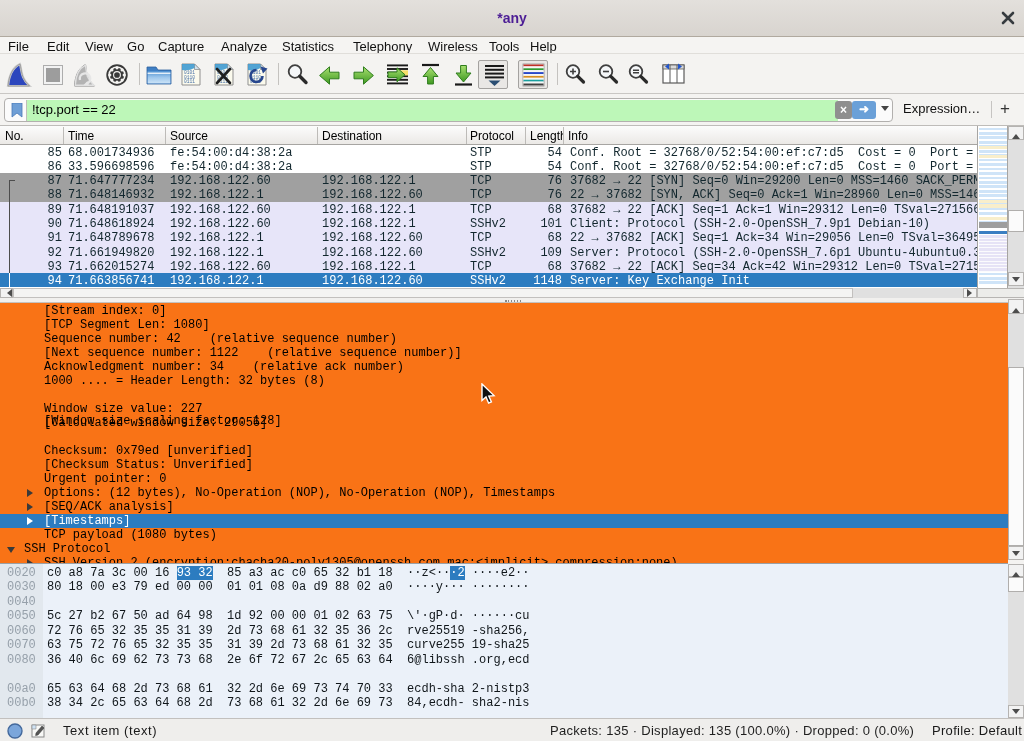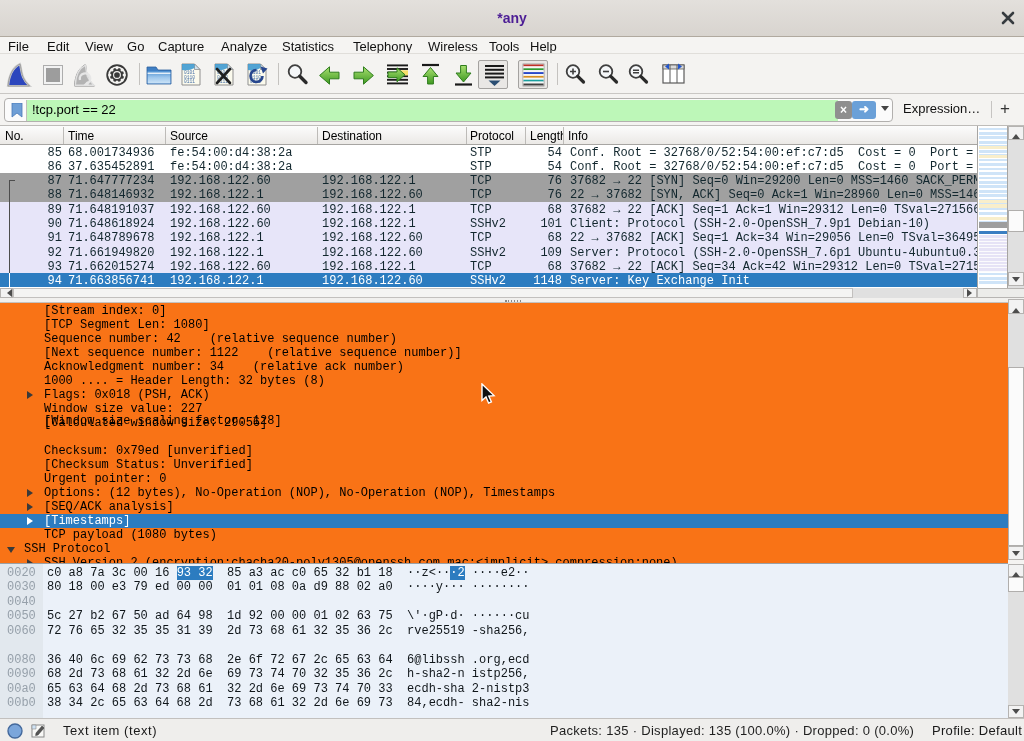--- a/index.html
+++ b/index.html
@@ -296,21 +296,21 @@
     <span class="hlab" style="left:568px">Info</span>
     <div class="hsep" style="left:63px"></div>
     <div class="hsep" style="left:165px"></div>
     <div class="hsep" style="left:317px"></div>
     <div class="hsep" style="left:466px"></div>
     <div class="hsep" style="left:525px"></div>
     <div class="hsep" style="left:563px"></div>
   </div>
   <div class="abs" id="prows">
 <div class="prow r-white" style="top:0.0px"><span class="c-no">85</span><span class="c-time">68.001734936</span><span class="c-src">fe:54:00:d4:38:2a</span><span class="c-dst"></span><span class="c-pro">STP</span><span class="c-len">54</span><span class="c-inf">Conf. Root = 32768/0/52:54:00:ef:c7:d5  Cost = 0  Port = 0x8001</span></div>
-<div class="prow r-white" style="top:14.3px"><span class="c-no">86</span><span class="c-time">37.635452891</span><span class="c-src">fe:54:00:d4:38:2a</span><span class="c-dst"></span><span class="c-pro">STP</span><span class="c-len">54</span><span class="c-inf">Conf. Root = 32768/0/52:54:00:ef:c7:d5  Cost = 0  Port = 0x8001</span></div>
+<div class="prow r-white" style="top:14.3px"><span class="c-no">86</span><span class="c-time">33.596698596</span><span class="c-src">fe:54:00:d4:38:2a</span><span class="c-dst"></span><span class="c-pro">STP</span><span class="c-len">54</span><span class="c-inf">Conf. Root = 32768/0/52:54:00:ef:c7:d5  Cost = 0  Port = 0x8001</span></div>
 <div class="prow r-gray" style="top:28.6px"><span class="c-no">87</span><span class="c-time">71.647777234</span><span class="c-src">192.168.122.60</span><span class="c-dst">192.168.122.1</span><span class="c-pro">TCP</span><span class="c-len">76</span><span class="c-inf">37682 → 22 [SYN] Seq=0 Win=29200 Len=0 MSS=1460 SACK_PERM</span></div>
 <div class="prow r-gray" style="top:42.9px"><span class="c-no">88</span><span class="c-time">71.648146932</span><span class="c-src">192.168.122.1</span><span class="c-dst">192.168.122.60</span><span class="c-pro">TCP</span><span class="c-len">76</span><span class="c-inf">22 → 37682 [SYN, ACK] Seq=0 Ack=1 Win=28960 Len=0 MSS=1460</span></div>
 <div class="prow r-lav" style="top:57.2px"><span class="c-no">89</span><span class="c-time">71.648191037</span><span class="c-src">192.168.122.60</span><span class="c-dst">192.168.122.1</span><span class="c-pro">TCP</span><span class="c-len">68</span><span class="c-inf">37682 → 22 [ACK] Seq=1 Ack=1 Win=29312 Len=0 TSval=2715669</span></div>
 <div class="prow r-lav" style="top:71.5px"><span class="c-no">90</span><span class="c-time">71.648618924</span><span class="c-src">192.168.122.60</span><span class="c-dst">192.168.122.1</span><span class="c-pro">SSHv2</span><span class="c-len">101</span><span class="c-inf">Client: Protocol (SSH-2.0-OpenSSH_7.9p1 Debian-10)</span></div>
 <div class="prow r-lav" style="top:85.8px"><span class="c-no">91</span><span class="c-time">71.648789678</span><span class="c-src">192.168.122.1</span><span class="c-dst">192.168.122.60</span><span class="c-pro">TCP</span><span class="c-len">68</span><span class="c-inf">22 → 37682 [ACK] Seq=1 Ack=34 Win=29056 Len=0 TSval=36495</span></div>
 <div class="prow r-lav" style="top:100.1px"><span class="c-no">92</span><span class="c-time">71.661949820</span><span class="c-src">192.168.122.1</span><span class="c-dst">192.168.122.60</span><span class="c-pro">SSHv2</span><span class="c-len">109</span><span class="c-inf">Server: Protocol (SSH-2.0-OpenSSH_7.6p1 Ubuntu-4ubuntu0.3</span></div>
 <div class="prow r-lav" style="top:114.4px"><span class="c-no">93</span><span class="c-time">71.662015274</span><span class="c-src">192.168.122.60</span><span class="c-dst">192.168.122.1</span><span class="c-pro">TCP</span><span class="c-len">68</span><span class="c-inf">37682 → 22 [ACK] Seq=34 Ack=42 Win=29312 Len=0 TSval=2715</span></div>
 <div class="prow r-sel" style="top:128.7px"><span class="c-no">94</span><span class="c-time">71.663856741</span><span class="c-src">192.168.122.1</span><span class="c-dst">192.168.122.60</span><span class="c-pro">SSHv2</span><span class="c-len">1148</span><span class="c-inf">Server: Key Exchange Init</span></div>
 <div style="position:absolute;left:9px;top:35.8px;width:1px;height:93.2px;background:#4d4d4d"></div>
 <div style="position:absolute;left:9px;top:35.8px;width:6px;height:1px;background:#4d4d4d"></div>
@@ -383,21 +383,20 @@
     <div style="position:absolute;left:505px;top:2px;width:18px;height:2px;background:repeating-linear-gradient(90deg,#8a8a8a 0 1.5px,transparent 1.5px 3px)"></div>
   </div>
 
 <div class="abs" id="detail">
 <div class="drow " style="top:0.5px"><span class="dtxt1">[Stream index: 0]</span></div>
 <div class="drow " style="top:14.5px"><span class="dtxt1">[TCP Segment Len: 1080]</span></div>
 <div class="drow " style="top:28.5px"><span class="dtxt1">Sequence number: 42    (relative sequence number)</span></div>
 <div class="drow " style="top:42.5px"><span class="dtxt1">[Next sequence number: 1122    (relative sequence number)]</span></div>
 <div class="drow " style="top:56.5px"><span class="dtxt1">Acknowledgment number: 34    (relative ack number)</span></div>
 <div class="drow " style="top:70.5px"><span class="dtxt1">1000 .... = Header Length: 32 bytes (8)</span></div>
-<div class="drow " style="top:84.5px"><span class="exp exp-r" style="left:27px;border-left-color:#3a3a3a"></span><span class="dtxt1">Flags: 0x018 (PSH, ACK)</span></div>
 <div class="drow " style="top:98.5px"><span class="dtxt1">Window size value: 227</span></div>
 <div class="drow " style="top:112.5px"><span class="dtxt1">[Calculated window size: 29056]</span></div>
 <div class="drow " style="top:111px"><span class="dtxt1">[Window size scaling factor: 128]</span></div>
 <div class="drow " style="top:140.5px"><span class="dtxt1">Checksum: 0x79ed [unverified]</span></div>
 <div class="drow " style="top:154.5px"><span class="dtxt1">[Checksum Status: Unverified]</span></div>
 <div class="drow " style="top:168.5px"><span class="dtxt1">Urgent pointer: 0</span></div>
 <div class="drow " style="top:182.5px"><span class="exp exp-r" style="left:27px;border-left-color:#3a3a3a"></span><span class="dtxt1">Options: (12 bytes), No-Operation (NOP), No-Operation (NOP), Timestamps</span></div>
 <div class="drow " style="top:196.5px"><span class="exp exp-r" style="left:27px;border-left-color:#3a3a3a"></span><span class="dtxt1">[SEQ/ACK analysis]</span></div>
 <div class="drow dsel" style="top:210.5px"><span class="exp exp-r" style="left:27px;border-left-color:#fff"></span><span class="dtxt1">[Timestamps]</span></div>
 <div class="drow " style="top:224.5px"><span class="dtxt1">TCP payload (1080 bytes)</span></div>
@@ -412,22 +411,22 @@
 <div class="sbBtn" style="left:1008px;top:546px;width:16px;height:14px"></div>
 <div class="arrD" style="left:1012px;top:551px"></div>
 
 <div class="abs" id="hex">
     <div class="abs" id="hexgut"></div>
 <div class="xrow" style="top:2.00px"><span class="xoff">0020</span><span class="xb">c0 a8 7a 3c 00 16 <span class="xsel">93 32</span>  85 a3 ac c0 65 32 b1 18  ··z&lt;··<span class="xsel">·2</span> ····e2··</span></div>
 <div class="xrow" style="top:16.45px"><span class="xoff">0030</span><span class="xb">80 18 00 e3 79 ed 00 00  01 01 08 0a d9 88 02 a0  ····y··· ········</span></div>
 <div class="xrow" style="top:30.90px"><span class="xoff">0040</span></div>
 <div class="xrow" style="top:45.35px"><span class="xoff">0050</span><span class="xb">5c 27 b2 67 50 ad 64 98  1d 92 00 00 01 02 63 75  \'·gP·d· ······cu</span></div>
 <div class="xrow" style="top:59.80px"><span class="xoff">0060</span><span class="xb">72 76 65 32 35 35 31 39  2d 73 68 61 32 35 36 2c  rve25519 -sha256,</span></div>
+<div class="xrow" style="top:74.25px"><span class="xoff">0070</span><span class="xb">63 75 72 76 65 32 35 35  31 39 2d 73 68 61 32 35  curve255 19-sha25</span></div>
 <div class="xrow" style="top:88.70px"><span class="xoff">0080</span><span class="xb">36 40 6c 69 62 73 73 68  2e 6f 72 67 2c 65 63 64  6@libssh .org,ecd</span></div>
-<div class="xrow" style="top:103.15px"><span class="xoff">0090</span><span class="xb">68 2d 73 68 61 32 2d 6e  69 73 74 70 32 35 36 2c  h-sha2-n istp256,</span></div>
 <div class="xrow" style="top:117.60px"><span class="xoff">00a0</span><span class="xb">65 63 64 68 2d 73 68 61  32 2d 6e 69 73 74 70 33  ecdh-sha 2-nistp3</span></div>
 <div class="xrow" style="top:132.05px"><span class="xoff">00b0</span><span class="xb">38 34 2c 65 63 64 68 2d  73 68 61 32 2d 6e 69 73  84,ecdh- sha2-nis</span></div>
 </div>
 
 <div class="abs sbV" style="left:1008px;top:564px;width:16px;height:154px"></div>
 <div class="sbBtn" style="left:1008px;top:564px;width:16px;height:13px"></div>
 <div class="arrU" style="left:1012px;top:568px"></div>
 <div class="thumb" style="left:1008px;top:577px;width:16px;height:15px"></div>
 <div class="sbBtn" style="left:1008px;top:705px;width:16px;height:13px"></div>
 <div class="arrD" style="left:1012px;top:709px"></div>

